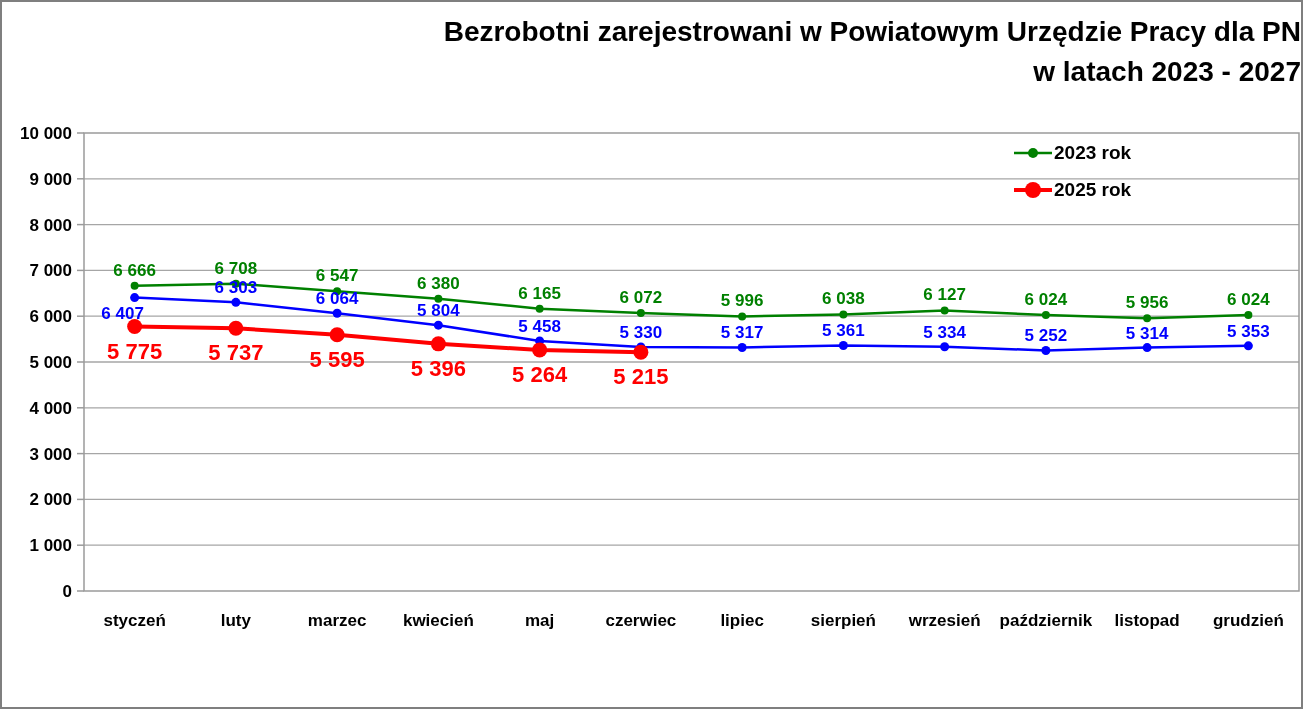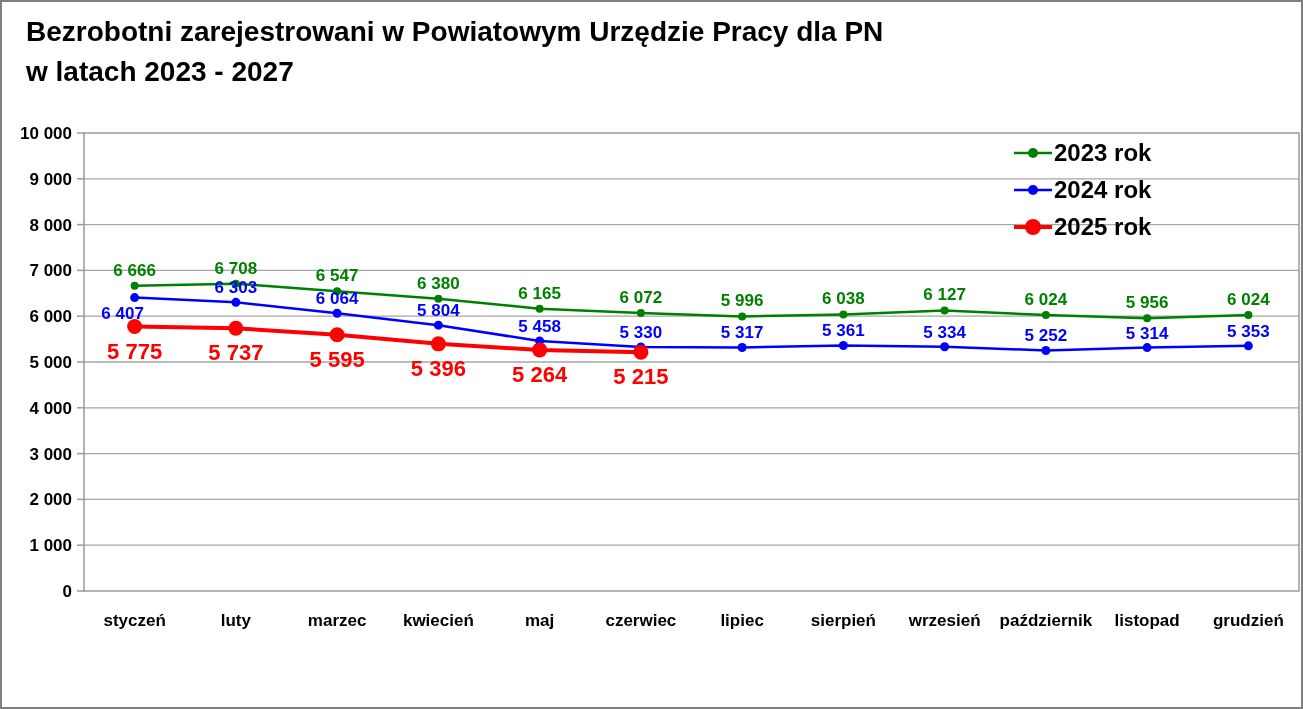--- a/index.html
+++ b/index.html
@@ -7,33 +7,33 @@
   .frame{
     position:relative;
     width:1303px;height:709px;
     background:#ffffff;
     border:2px solid #7f7f7f;
     font-family:"Liberation Sans", sans-serif;
     overflow:hidden;
   }
   .title{
     position:absolute;left:0;top:10px;width:100%;
-    text-align:left;color:#000;font-weight:bold;
+    text-align:right;color:#000;font-weight:bold;
     font-size:28px;line-height:40px;padding-left:24px;
   }
   #plot{position:absolute;left:0;top:0;}
   .legend{
     position:absolute;left:1012px;top:132px;
     display:flex;flex-direction:column;
   }
   .legend-item{
     display:flex;align-items:center;height:37px;
   }
   .legend-label{
-    font-size:24px;font-weight:bold;color:#000;margin-left:2px;white-space:nowrap;
+    font-size:19px;font-weight:bold;color:#000;margin-left:2px;white-space:nowrap;
   }
   text{font-family:"Liberation Sans", sans-serif;}
 </style>
 </head>
 <body>
 
 <div class="frame">
   <div class="title">
     <div>Bezrobotni zarejestrowani w Powiatowym Urzędzie Pracy dla PN</div>
     <div>w latach 2023 - 2027</div>
@@ -152,26 +152,19 @@
   <div class="legend" id="legend">
       <div class="legend-item">
         <svg width="38" height="20">
           <line x1="0" y1="10" x2="38" y2="10" stroke="#008000" stroke-width="2.5"></line>
           <circle cx="19" cy="10" r="5" fill="#008000"></circle>
         </svg>
         <span class="legend-label">2023 rok</span>
       </div>
       <div class="legend-item">
         <svg width="38" height="20">
-          <line x1="0" y1="10" x2="38" y2="10" stroke="#0000ff" stroke-width="2.5"></line>
-          <circle cx="19" cy="10" r="5" fill="#0000ff"></circle>
-        </svg>
-        <span class="legend-label">2024 rok</span>
-      </div>
-      <div class="legend-item">
-        <svg width="38" height="20">
           <line x1="0" y1="10" x2="38" y2="10" stroke="#ff0000" stroke-width="4"></line>
           <circle cx="19" cy="10" r="8" fill="#ff0000"></circle>
         </svg>
         <span class="legend-label">2025 rok</span>
       </div>
     </div>
 </div>
 
 </body></html>

